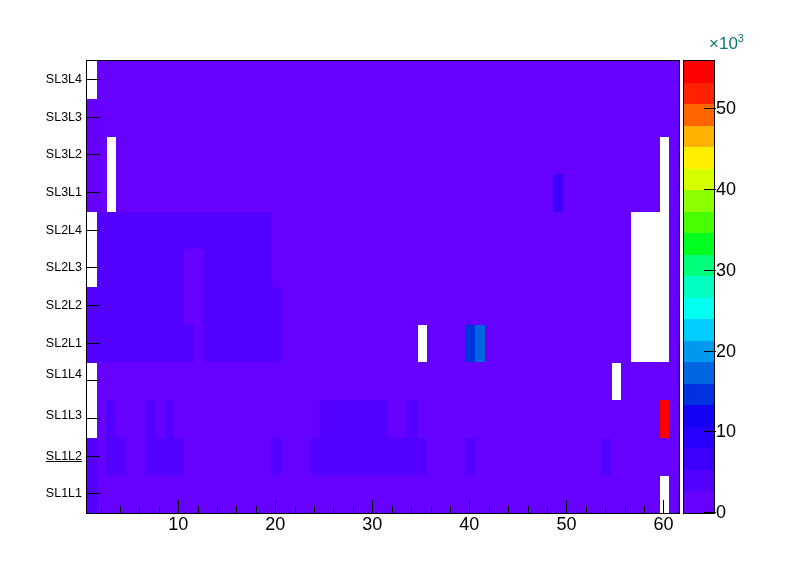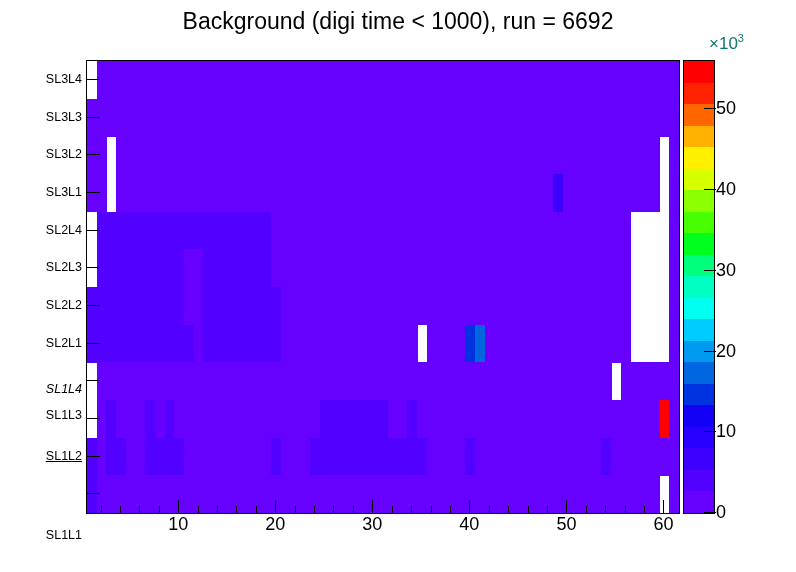--- a/index.html
+++ b/index.html
@@ -178,21 +178,20 @@
   #cb-exponent sup {
     font-size: 11px;
     vertical-align: super;
   }
 </style>
 </head>
 <body>
 
 <div id="canvas">
 
-  <div id="plot-title">Background (digi time &lt; 1000), run = 6692</div>
 
   <div id="frame">
     <div id="cells">
         <div class="cell" style="left: 9.70492px; top: 0px; width: 582.895px; height: 38.2667px; background: rgb(102, 0, 255);"></div>
         <div class="cell" style="left: 0px; top: 37.6667px; width: 592.6px; height: 38.2667px; background: rgb(102, 0, 255);"></div>
         <div class="cell" style="left: 0px; top: 75.3333px; width: 20.0098px; height: 38.2667px; background: rgb(102, 0, 255);"></div>
         <div class="cell" style="left: 29.1148px; top: 75.3333px; width: 544.075px; height: 38.2667px; background: rgb(102, 0, 255);"></div>
         <div class="cell" style="left: 582.295px; top: 75.3333px; width: 10.3049px; height: 38.2667px; background: rgb(102, 0, 255);"></div>
         <div class="cell" style="left: 0px; top: 113px; width: 20.0098px; height: 38.2667px; background: rgb(102, 0, 255);"></div>
         <div class="cell" style="left: 29.1148px; top: 113px; width: 437.321px; height: 38.2667px; background: rgb(102, 0, 255);"></div>
@@ -258,24 +257,24 @@
 
   <div id="ylabels">
       <div class="ylabel" style="top: 18.8333px;">SL3L4</div>
       <div class="ylabel" style="top: 56.5px;">SL3L3</div>
       <div class="ylabel" style="top: 94.1667px;">SL3L2</div>
       <div class="ylabel" style="top: 131.833px;">SL3L1</div>
       <div class="ylabel" style="top: 169.5px;">SL2L4</div>
       <div class="ylabel" style="top: 207.167px;">SL2L3</div>
       <div class="ylabel" style="top: 244.833px;">SL2L2</div>
       <div class="ylabel" style="top: 282.5px;">SL2L1</div>
-      <div class="ylabel" style="top: 329px; font-style: italic;">SL1L4</div>
+      <div class="ylabel" style="top: 314px;">SL1L4</div>
       <div class="ylabel" style="top: 355px;">SL1L3</div>
       <div class="ylabel" style="top: 395.5px; text-decoration: underline;">SL1L2</div>
-      <div class="ylabel" style="top: 433.167px; margin-top: 42px;">SL1L1</div>
+      <div class="ylabel" style="top: 433.167px;">SL1L1</div>
     </div>
   <div id="yticks">
       <div class="ytick" style="top: 18.8333px;"></div>
       <div class="ytick" style="top: 56.5px;"></div>
       <div class="ytick" style="top: 94.1667px;"></div>
       <div class="ytick" style="top: 131.833px;"></div>
       <div class="ytick" style="top: 169.5px;"></div>
       <div class="ytick" style="top: 207.167px;"></div>
       <div class="ytick" style="top: 244.833px;"></div>
       <div class="ytick" style="top: 282.5px;"></div>

